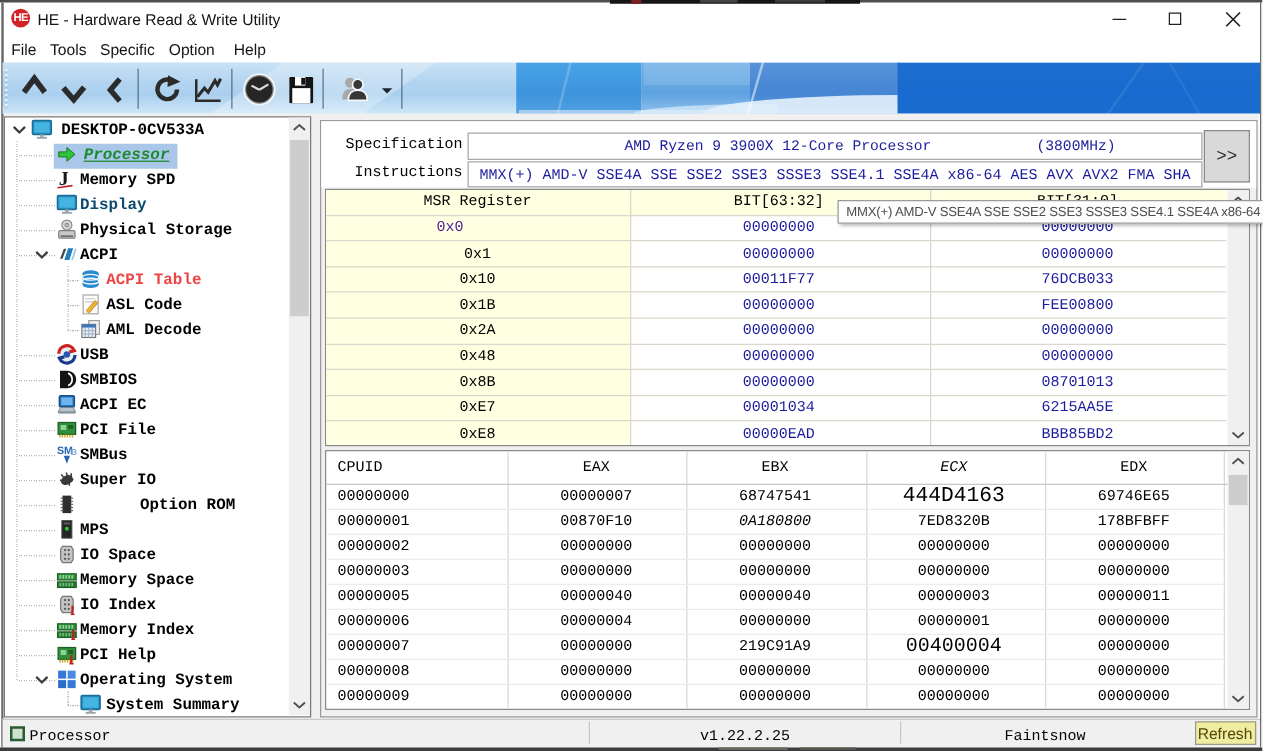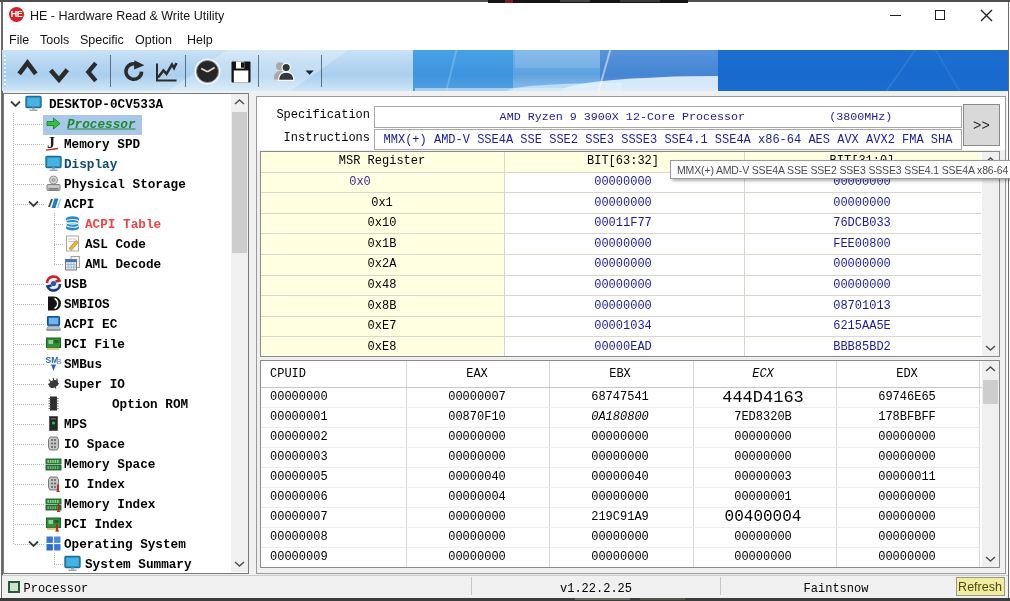--- a/index.html
+++ b/index.html
@@ -255,21 +255,21 @@
 <div class="a lt mono" style="left:64px;top:504.0px;font-size:12.7px;font-weight:bold;color:#000;">Memory Index</div>
 <div class="a" style="left:15px;top:524.0px;width:29px;height:1px;background:repeating-linear-gradient(90deg,#b5b5b5 0,#b5b5b5 1px,transparent 1px,transparent 2px);"></div>
 <svg class="a" style="left:45px;top:515px;" width="17" height="17" viewBox="0 0 17 17">
     <rect x="1.5" y="3" width="14" height="9.5" fill="#2f8f3a" stroke="#1d5f24" stroke-width="1"></rect>
     <rect x="3.5" y="5" width="4.5" height="4" fill="#8fd09a"></rect>
     <rect x="9.5" y="5" width="4" height="3" fill="#1d5f24"></rect>
     <path d="M3 12.5 v2.5 M5 12.5 v2.5 M7 12.5 v2.5 M9 12.5 v2.5 M11 12.5 v2.5 M13 12.5 v2.5" stroke="#caa21e" stroke-width="1.1"></path>
     <path d="M12 9 v7" stroke="#c02020" stroke-width="1.8"></path>
     <path d="M10.5 16 h3.4" stroke="#c02020" stroke-width="1.3"></path>
   </svg>
-<div class="a lt mono" style="left:64px;top:524.0px;font-size:12.7px;font-weight:bold;color:#000;">PCI Index</div>
+<div class="a lt mono" style="left:64px;top:524.0px;font-size:12.7px;font-weight:bold;color:#000;">PCI Help</div>
 <div class="a" style="left:15px;top:544.0px;width:29px;height:1px;background:repeating-linear-gradient(90deg,#b5b5b5 0,#b5b5b5 1px,transparent 1px,transparent 2px);"></div>
 <svg class="a" style="left:28px;top:540.0px;" width="11" height="8">
     <path d="M1 1.5 L5.5 6 L10 1.5" fill="none" stroke="#3c3c3c" stroke-width="1.8"></path>
   </svg>
 <svg class="a" style="left:45px;top:535px;" width="17" height="17" viewBox="0 0 17 17">
     <rect x="1.5" y="1.5" width="6.4" height="6.4" fill="#3678d8"></rect>
     <rect x="9.1" y="1.5" width="6.4" height="6.4" fill="#4a8ae2"></rect>
     <rect x="1.5" y="9.1" width="6.4" height="6.4" fill="#2a6cc8"></rect>
     <rect x="9.1" y="9.1" width="6.4" height="6.4" fill="#3678d8"></rect>
   </svg>

